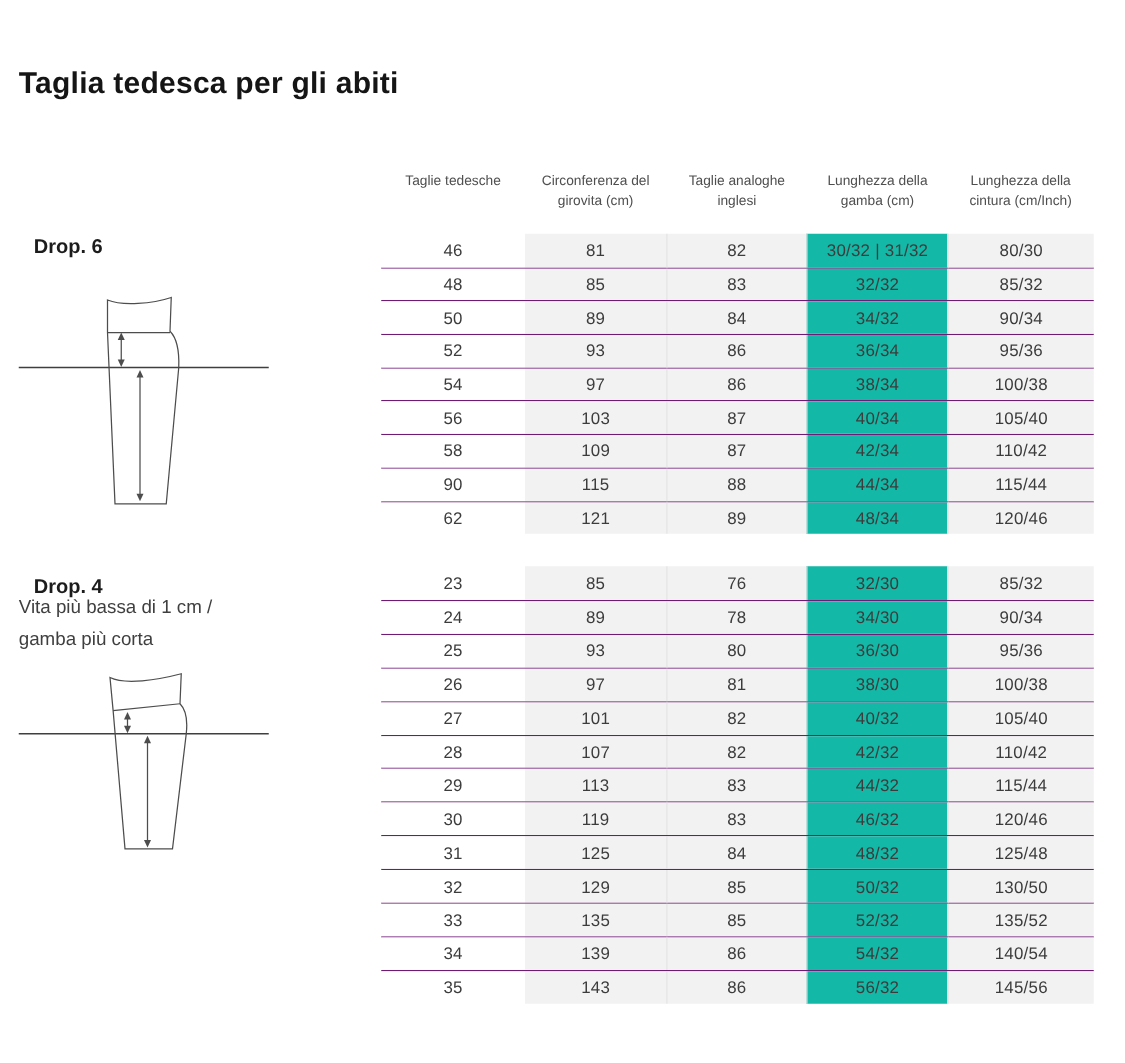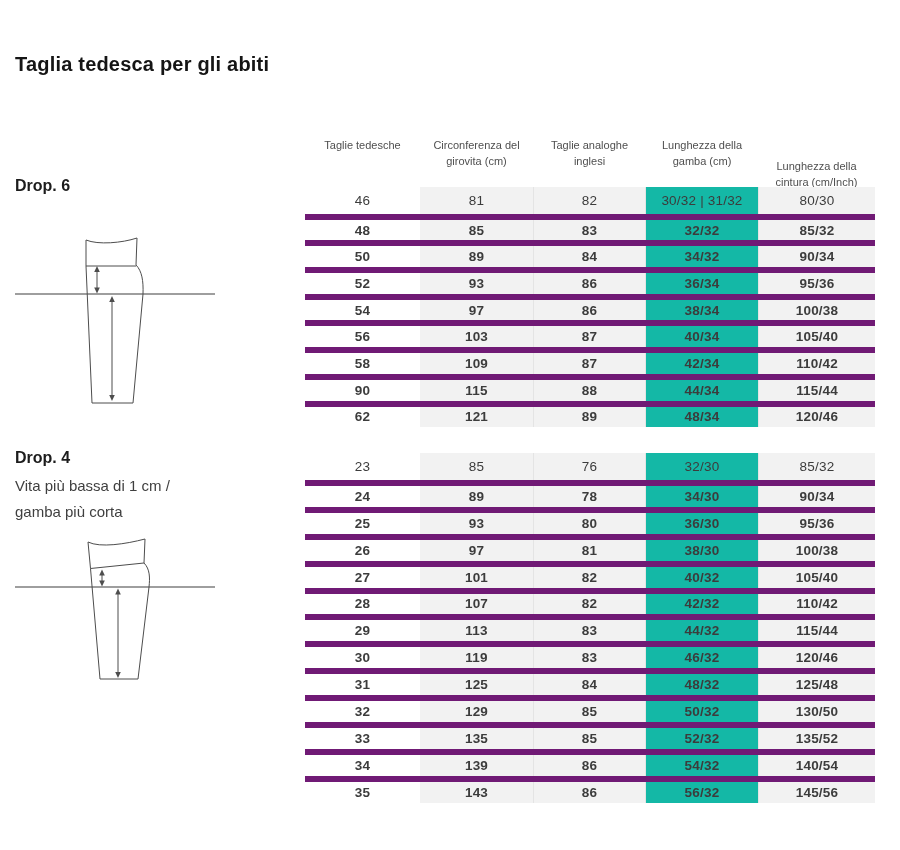--- a/index.html
+++ b/index.html
@@ -2,49 +2,49 @@
 <html><head>
 <meta charset="utf-8">
 <style>
   html,body{margin:0;padding:0;background:#fff;}
   .canvas{
     position:relative;width:900px;height:850px;background:#ffffff;overflow:hidden;
     font-family:"Liberation Sans",sans-serif;color:#3a3a3a;
   }
   .page-title{
     position:absolute;left:15px;top:53px;margin:0;
-    font-size:20px;font-weight:bold;color:#151515;letter-spacing:.2px;
+    font-size:24px;font-weight:bold;color:#151515;letter-spacing:.2px;
   }
   
   .col-headers{
     position:absolute;left:305px;top:138px;width:570px;display:flex;align-items:flex-start;
   }
   .col-header{
     box-sizing:border-box;text-align:center;font-size:11px;line-height:1.45;color:#4f4f4f;
     padding:0 8px;
   }
-  .w0{width:115px;} .w1{width:113px;} .w2{width:112px;} .w3{width:113px;} .w4{width:117px;margin-top:21px;}
+  .w0{width:115px;} .w1{width:113px;} .w2{width:112px;} .w3{width:113px;} .w4{width:117px;}
   
   .size-table{position:absolute;left:305px;width:570px;}
   .t1{top:187px;} .t2{top:453px;}
   .trow{display:flex;box-sizing:border-box;height:26.7px;}
   .t2 .trow{height:26.92px;justify-content:center;}
-  .trow.bt{border-top:6px solid #701a75;font-weight:bold;}
+  .trow.bt{border-top:1px solid #701a75;}
   .tcell{
     box-sizing:border-box;display:flex;align-items:center;justify-content:center;
     font-size:13.5px;color:#3c3c3c;height:100%;letter-spacing:.2px;
   }
   .c0{width:115px;background:#ffffff;}
   .c1{width:113px;background:#f2f2f2;}
   .c2{width:112px;background:#f2f2f2;border-left:1px solid #e4e4e4;}
   .c3{width:113px;background:#14b8a6;border-left:1px solid #e4e4e4;}
   .c4{width:117px;background:#f2f2f2;border-left:1px solid #e4e4e4;}
   
   .section-label{
-    position:absolute;left:15px;margin:0;font-size:16px;font-weight:bold;color:#1c1c1c;
+    position:absolute;left:15px;margin:12px;font-size:16px;font-weight:bold;color:#1c1c1c;
   }
   .lbl-drop6{top:177px;}
   .lbl-drop4{top:449px;}
   .section-desc{
     position:absolute;left:15px;top:473px;width:230px;
     font-size:15px;line-height:26px;color:#3f3f3f;
   }
   .diagram{position:absolute;left:0;}
   .d1{top:215px;} .d2{top:525px;}
   .diagram path,.diagram line{fill:none;stroke:#4d4d4d;stroke-width:1;}

